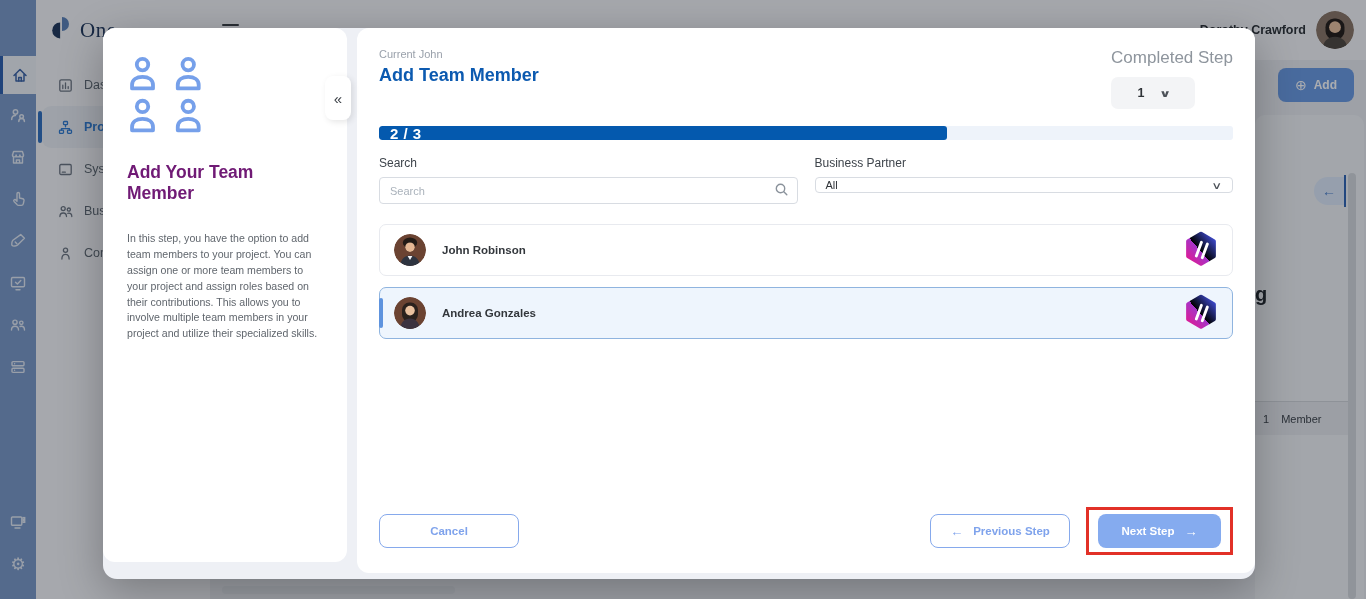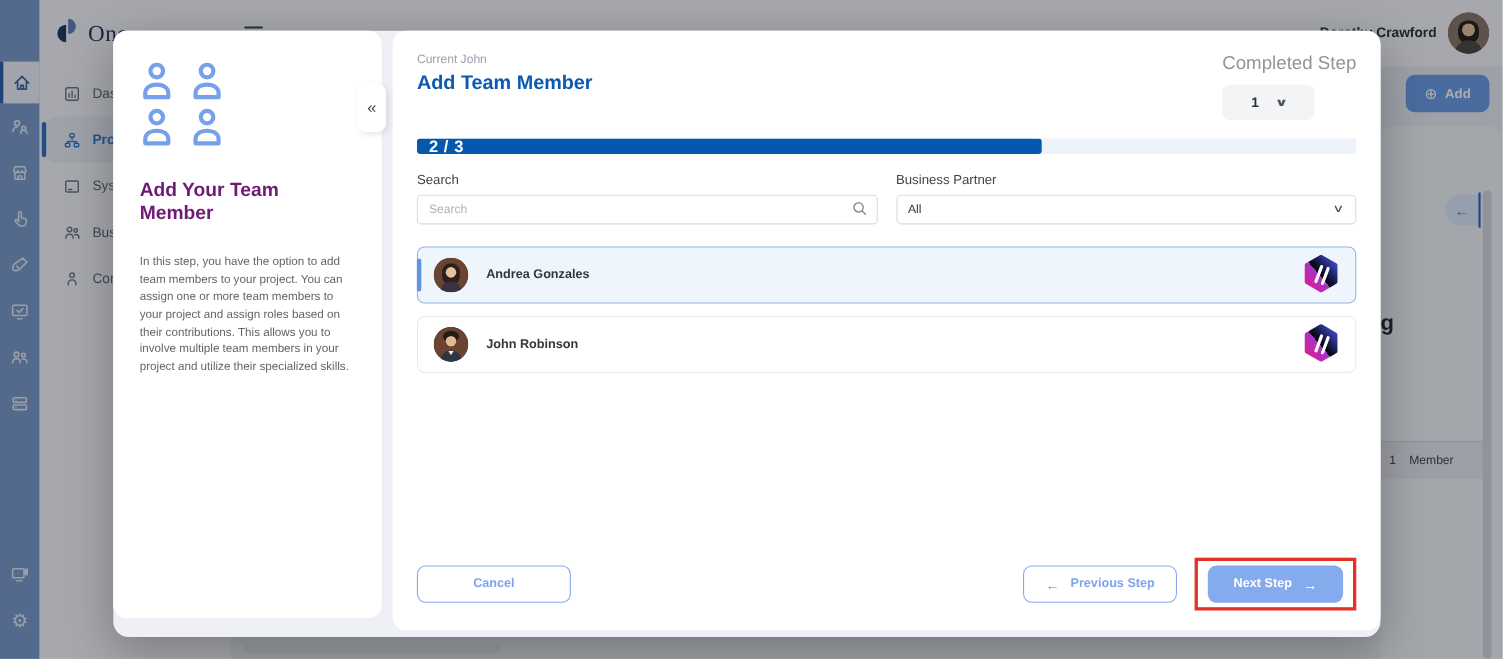--- a/index.html
+++ b/index.html
@@ -82,21 +82,21 @@
   .progress-label{font-size:15px;font-weight:bold;color:#fff;padding-left:11px;letter-spacing:.5px;}
 
   .filter-row{margin-top:16px;display:flex;gap:17px;}
   .filter-col{flex:1;}
   .field-label{font-size:12px;color:#3e444b;margin-bottom:7px;}
   .search-box{position:relative;}
   .search-input{width:100%;height:27px;border:1px solid #d8dce2;border-radius:4px;padding:0 30px 0 10px;
     font-size:11px;color:#2f3338;outline:none;background:#fff;font-family:inherit;}
   .search-input::placeholder{color:#aab2bb;}
   .search-ico{position:absolute;right:9px;top:5px;color:#8a929b;}
-  .select-box{height:27px;border:1px solid #d8dce2;border-radius:4px;display:flex;align-items:center;
+  .select-box{height:16px;border:1px solid #d8dce2;border-radius:4px;display:flex;align-items:center;
     padding:0 12px 0 10px;font-size:11px;color:#2f3338;background:#fff;}
   .select-box .chev{margin-left:auto;}
 
   .member-list{margin-top:20px;}
   .member-row{position:relative;height:52px;border:1px solid #e8eaef;border-radius:7px;background:#fff;
     display:flex;align-items:center;padding:0 14px;margin-bottom:11px;}
   .member-row.selected{background:#eef5fd;border:1px solid #8fb4df;}
   .member-row.selected::before{content:"";position:absolute;left:-1px;top:10px;bottom:10px;width:4px;
     background:#5e93de;border-radius:3px;}
   .avatar-sm{width:32px;height:32px;border-radius:50%;overflow:hidden;flex:0 0 auto;}
@@ -387,52 +387,20 @@
       <div class="filter-col">
         <div class="field-label">Business Partner</div>
         <div class="select-box">
           <span>All</span>
           <span class="chev">∨</span>
         </div>
       </div>
     </div>
 
     <div class="member-list">
-      <div class="member-row selected">
-        <span class="avatar-sm">
-          <svg width="32" height="32" viewBox="0 0 40 40">
-              <defs>
-                <clipPath id="cB">
-                  <circle cx="20" cy="20" r="20"></circle>
-                </clipPath>
-              </defs>
-              <g clip-path="url(#cB)">
-                <rect width="40" height="40" fill="#6b4332"></rect>
-                <rect x="10" y="7" width="20" height="24" rx="9" fill="#2a211d"></rect>
-                <circle cx="20" cy="17" r="6" fill="#eac19f"></circle>
-                <path d="M8 40c0-8 5.5-13 12-13s12 5 12 13z" fill="#3c3340"></path>
-              </g>
-            </svg>
-        </span>
-        <span class="member-name">Andrea Gonzales</span>
-        <span class="hex-logo">
-          <svg width="34" height="38" viewBox="0 0 40 44">
-              <defs>
-                <linearGradient id="g1" x1="1" y1="0" x2="0" y2="1">
-                  <stop offset="0" stop-color="#4653e8"></stop>
-                  <stop offset=".55" stop-color="#a megenta"></stop>
-                  <stop offset=".5" stop-color="#a435c9"></stop>
-                  <stop offset="1" stop-color="#e5188f"></stop>
-                </linearGradient>
-              </defs>
-              <path d="M20 3 35 11.7v17.6L20 38 5 29.3V11.7Z" fill="url(#g1)" stroke="url(#g1)" stroke-width="5" stroke-linejoin="round"></path>
-              <path d="M14.5 29 20.5 13M21.5 31 27.5 15" stroke="#fff" stroke-width="3.4" stroke-linecap="round"></path>
-            </svg>
-        </span>
-      </div>
       <div class="member-row">
         <span class="avatar-sm">
           <svg width="32" height="32" viewBox="0 0 40 40">
               <defs>
                 <clipPath id="cC">
                   <circle cx="20" cy="20" r="20"></circle>
                 </clipPath>
               </defs>
               <g clip-path="url(#cC)">
                 <rect width="40" height="40" fill="#6b4332"></rect>
@@ -445,20 +413,52 @@
             </svg>
         </span>
         <span class="member-name">John Robinson</span>
         <span class="hex-logo">
           <svg width="34" height="38" viewBox="0 0 40 44">
               <path d="M20 3 35 11.7v17.6L20 38 5 29.3V11.7Z" fill="url(#g1)" stroke="url(#g1)" stroke-width="5" stroke-linejoin="round"></path>
               <path d="M14.5 29 20.5 13M21.5 31 27.5 15" stroke="#fff" stroke-width="3.4" stroke-linecap="round"></path>
             </svg>
         </span>
       </div>
+      <div class="member-row selected">
+        <span class="avatar-sm">
+          <svg width="32" height="32" viewBox="0 0 40 40">
+              <defs>
+                <clipPath id="cB">
+                  <circle cx="20" cy="20" r="20"></circle>
+                </clipPath>
+              </defs>
+              <g clip-path="url(#cB)">
+                <rect width="40" height="40" fill="#6b4332"></rect>
+                <rect x="10" y="7" width="20" height="24" rx="9" fill="#2a211d"></rect>
+                <circle cx="20" cy="17" r="6" fill="#eac19f"></circle>
+                <path d="M8 40c0-8 5.5-13 12-13s12 5 12 13z" fill="#3c3340"></path>
+              </g>
+            </svg>
+        </span>
+        <span class="member-name">Andrea Gonzales</span>
+        <span class="hex-logo">
+          <svg width="34" height="38" viewBox="0 0 40 44">
+              <defs>
+                <linearGradient id="g1" x1="1" y1="0" x2="0" y2="1">
+                  <stop offset="0" stop-color="#4653e8"></stop>
+                  <stop offset=".55" stop-color="#a megenta"></stop>
+                  <stop offset=".5" stop-color="#a435c9"></stop>
+                  <stop offset="1" stop-color="#e5188f"></stop>
+                </linearGradient>
+              </defs>
+              <path d="M20 3 35 11.7v17.6L20 38 5 29.3V11.7Z" fill="url(#g1)" stroke="url(#g1)" stroke-width="5" stroke-linejoin="round"></path>
+              <path d="M14.5 29 20.5 13M21.5 31 27.5 15" stroke="#fff" stroke-width="3.4" stroke-linecap="round"></path>
+            </svg>
+        </span>
+      </div>
     </div>
 
     <div class="mc-footer">
       <button class="btn btn-outline">
         <span>Cancel</span>
       </button>
       <button class="btn btn-outline btn-prev">
         <span class="arrow">←</span>
         <span>Previous Step</span>
       </button>

